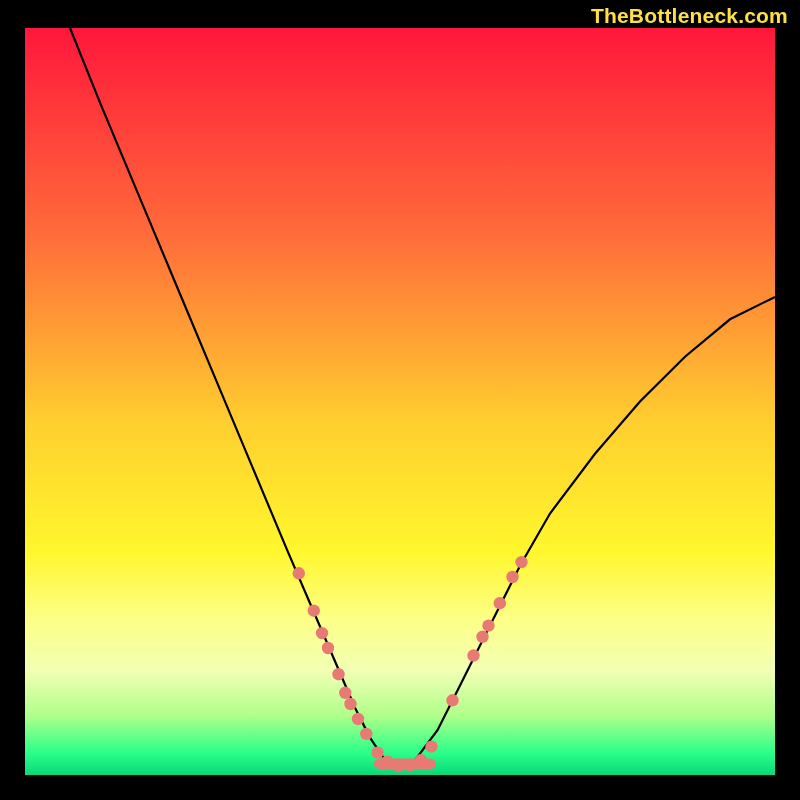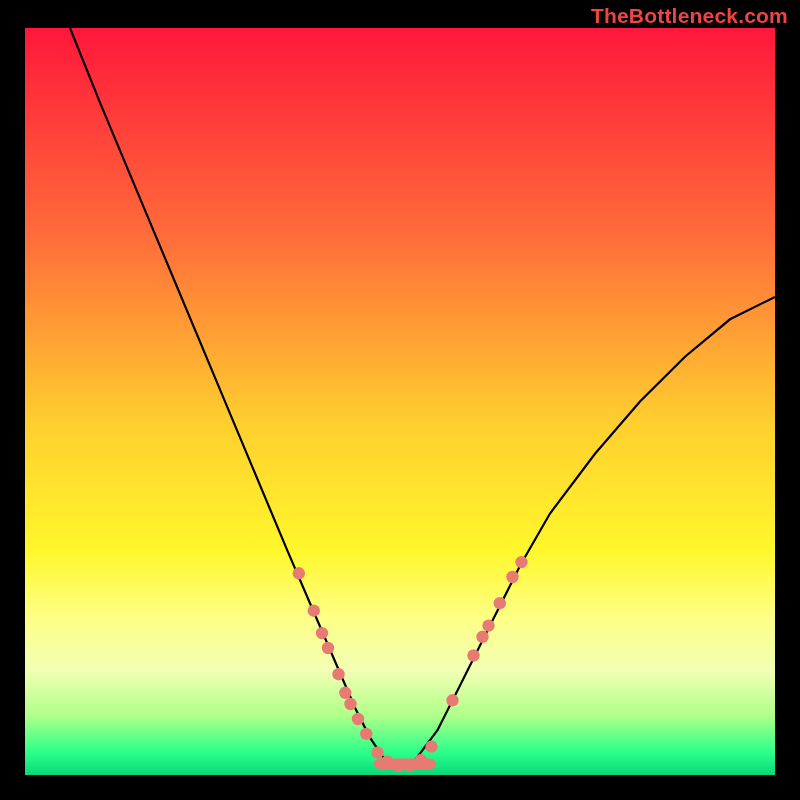--- a/index.html
+++ b/index.html
@@ -21,21 +21,21 @@
     left: 0;
     top: 0;
   }
   .watermark {
     position: absolute;
     top: 4px;
     right: 12px;
     font-family: Arial, Helvetica, sans-serif;
     font-size: 21px;
     font-weight: 600;
-    color: #ef4444;
+    color: #fde047;
     letter-spacing: 0.2px;
   }
 </style>
 </head>
 <body>
 
 <div class="stage">
   <svg id="chart-svg" width="800" height="800" viewBox="0 0 800 800">
     <defs>
       <linearGradient id="bg-grad" x1="0" y1="0" x2="0" y2="1">

